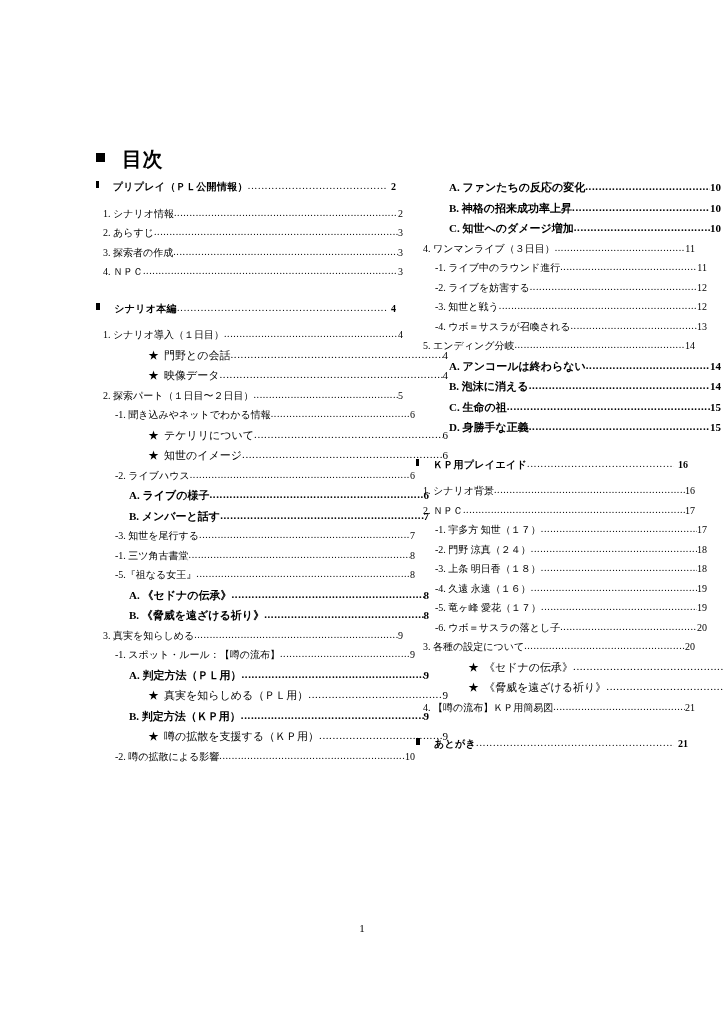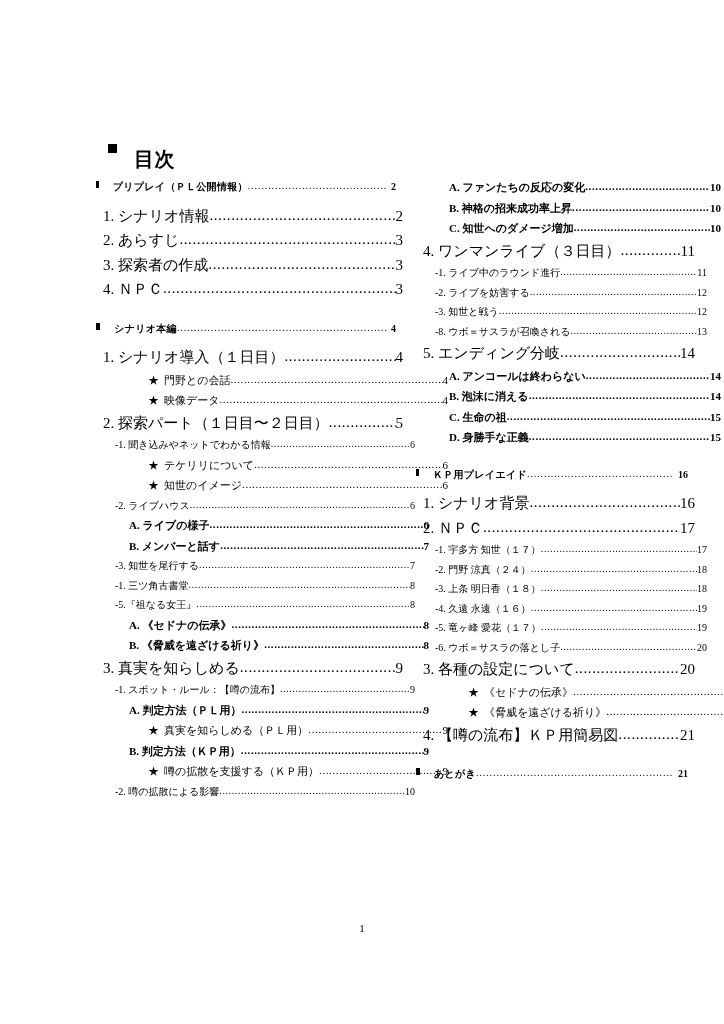--- a/index.html
+++ b/index.html
@@ -14,23 +14,24 @@
     background: #ffffff;
     font-family: "Liberation Serif", "DejaVu Serif", serif;
     color: #000000;
     overflow: hidden;
     box-sizing: border-box;
   }
 
   
   .doc-title {
     position: absolute;
-    left: 108px;
+    left: 96px;
     top: 146px;
     display: flex;
+    align-items: center;
     font-size: 20px;
     font-weight: bold;
     letter-spacing: 0.5px;
   }
   .doc-title .bullet {
     display: inline-block;
     width: 9px;
     height: 9px;
     background: #000;
     margin-right: 17px;
@@ -99,21 +100,21 @@
     display: inline-block;
     width: 7px;
     height: 7px;
     background: #000;
     margin-right: 14px;
     position: relative;
     top: -2px;
   }
 
   
-  .lv-1 { font-size: 15px; padding-left: 7px; }
+  .lv-1 { font-size: 10px; padding-left: 7px; }
   
   .lv-2 { font-size: 10px; padding-left: 19px; }
   
   .lv-3 { font-size: 11px; padding-left: 33px; font-weight: bold; }
   
   .lv-4 { font-size: 11px; padding-left: 52px; }
   .star { display: inline-block; margin-right: 5px; }
 
   .sp-h { height: 17px; }
   .sp-b { height: 7px; }
@@ -358,21 +359,21 @@
           <span class="pg">12</span>
         </div>
         <div class="row-gap"></div>
         <div class="toc-line lv-2">
           <span class="txt">-3. 知世と戦う</span>
           <span class="leader"></span>
           <span class="pg">12</span>
         </div>
         <div class="row-gap"></div>
         <div class="toc-line lv-2">
-          <span class="txt">-8. ウボ＝サスラが召喚される</span>
+          <span class="txt">-4. ウボ＝サスラが召喚される</span>
           <span class="leader"></span>
           <span class="pg">13</span>
         </div>
         <div class="row-gap"></div>
         <div class="toc-line lv-1">
           <span class="txt">5. エンディング分岐</span>
           <span class="leader"></span>
           <span class="pg">14</span>
         </div>
         <div class="row-gap"></div>

